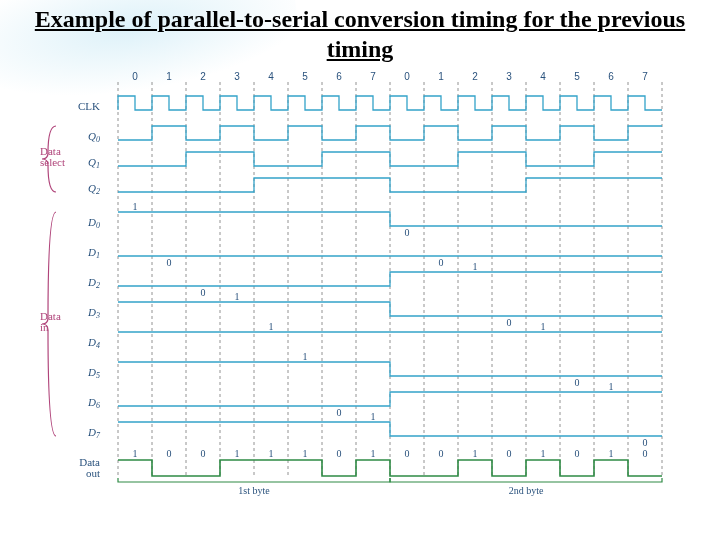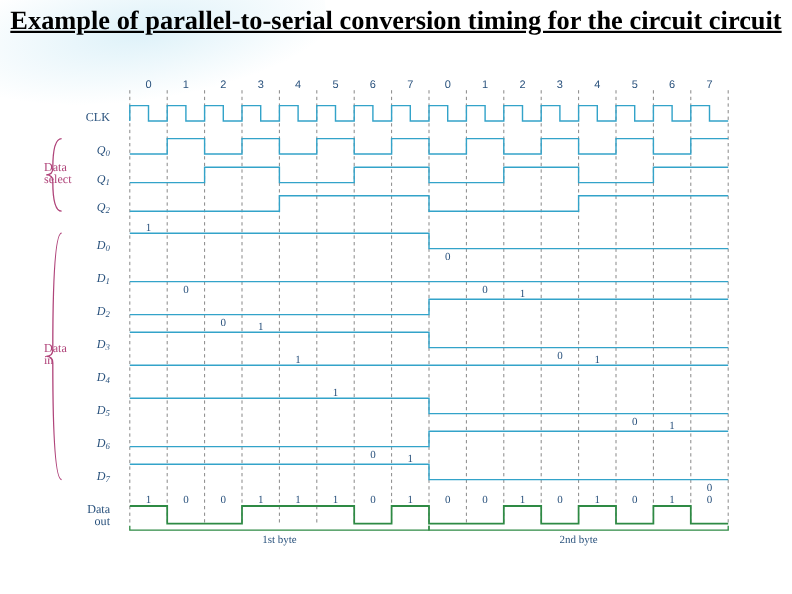--- a/index.html
+++ b/index.html
@@ -19,21 +19,21 @@
   .wave{stroke:#33a3c9;stroke-width:1.3;fill:none}
   .wave-out{stroke:#2e8a44;stroke-width:1.6;fill:none}
   .grid{stroke:#777;stroke-width:.8;stroke-dasharray:3 3}
   .brace{stroke:#b0447a;stroke-width:1.2;fill:none}
   .byte-mark{stroke:#2e8a44;stroke-width:1.2;fill:none}
 </style>
 </head>
 <body>
 
 <div class="bg-swoosh"></div>
-<div class="title">Example of parallel-to-serial conversion timing for the circuit circuit</div>
+<div class="title">Example of parallel-to-serial conversion timing for the previous timing</div>
 
 <div class="diagram">
   <svg viewBox="0 0 660 458" id="svg-root">
       <line x1="80" y1="10" x2="80" y2="406" class="grid"></line>
       <line x1="114" y1="10" x2="114" y2="406" class="grid"></line>
       <line x1="148" y1="10" x2="148" y2="406" class="grid"></line>
       <line x1="182" y1="10" x2="182" y2="406" class="grid"></line>
       <line x1="216" y1="10" x2="216" y2="406" class="grid"></line>
       <line x1="250" y1="10" x2="250" y2="406" class="grid"></line>
       <line x1="284" y1="10" x2="284" y2="406" class="grid"></line>

